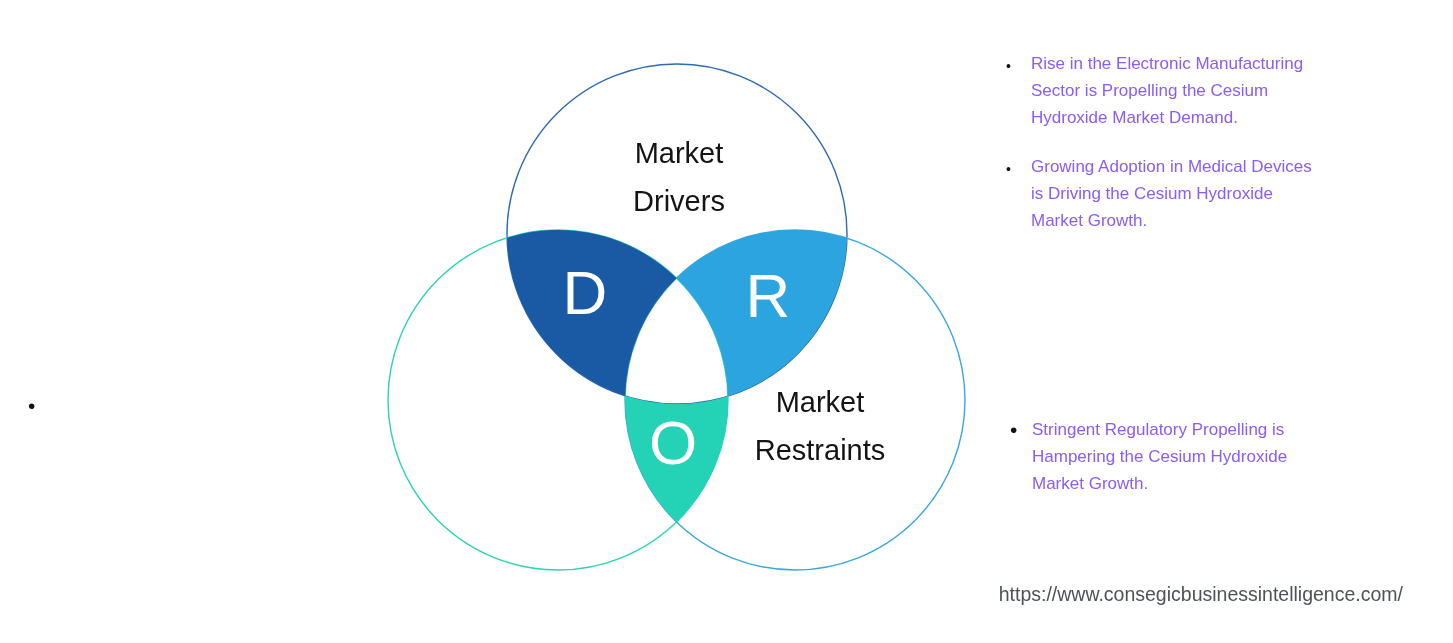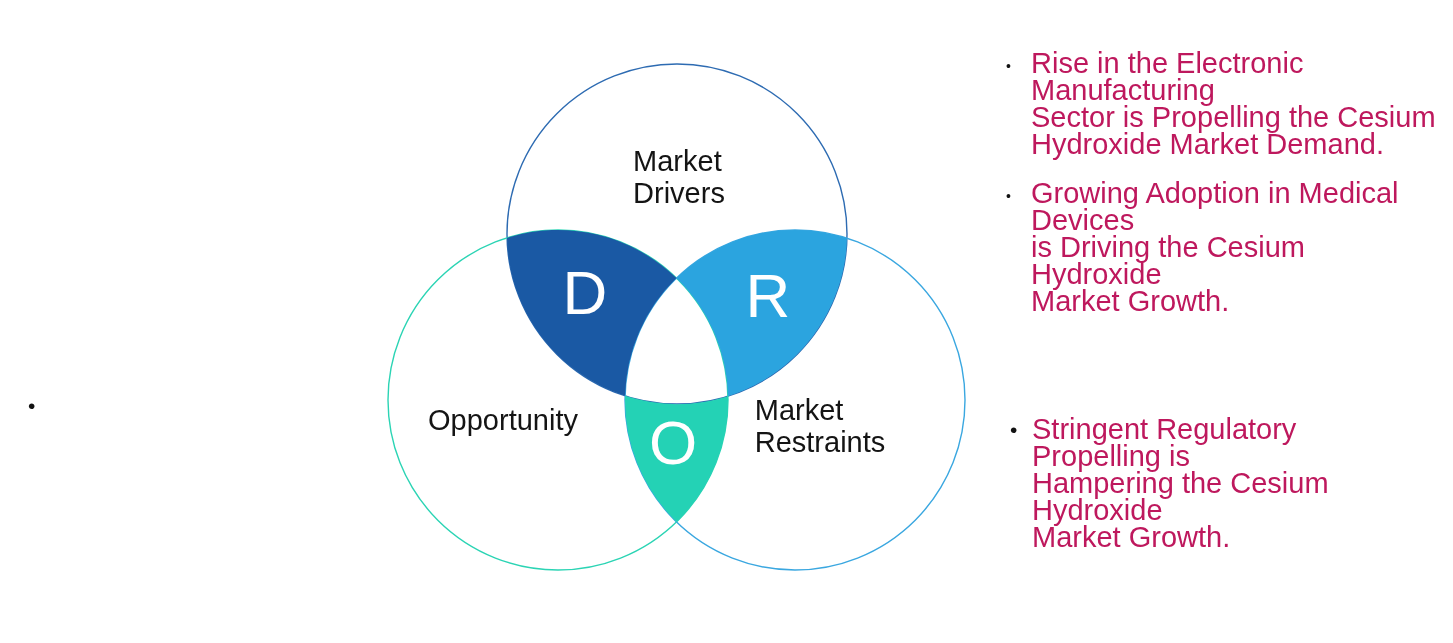--- a/index.html
+++ b/index.html
@@ -20,30 +20,31 @@
     font-size: 62px;
     font-weight: 400;
     line-height: 1;
     letter-spacing: 0;
   }
   .circle-label {
     position: absolute;
     transform: translate(-50%, -50%);
     color: #141414;
     font-size: 29px;
-    line-height: 32px;
+    line-height: 48px;
     font-weight: 400;
+    text-align: center;
     white-space: pre-line;
   }
 
   .note-block { position: absolute; }
   .note-item { display: flex; align-items: flex-start; }
   .note-text {
-    color: #be185d;
-    font-size: 29px;
+    color: #8b5cf6;
+    font-size: 17px;
     line-height: 27px;
     font-weight: 400;
     white-space: pre-line;
   }
   .bullet { flex: 0 0 auto; color: #121212; }
   .bullet-normal { font-size: 21px; line-height: 27px; width: 22px; }
   .bullet-small  { font-size: 14px; line-height: 27px; width: 25px; padding-top: 3px; }
   .note-gap { height: 22px; }
 
   .footer-url {
@@ -71,21 +72,20 @@
     <path d="M 846.95 238.13 A 170 170 0 0 1 727.96 396.18 A 170 170 0 0 0 676.5 278.11 A 170 170 0 0 1 846.95 238.13 Z" fill="#2BA4DF"></path>
     <path d="M 676.5 521.89 A 170 170 0 0 1 625.05 395.87 A 170 170 0 0 0 727.96 396.18 A 170 170 0 0 1 676.5 521.89 Z" fill="#24D2B5"></path>
   </svg>
 
   <span class="lens-letter" style="left:585px; top:293px;">D</span>
   <span class="lens-letter" style="left:768px; top:296px;">R</span>
   <span class="lens-letter" style="left:673px; top:443px;">O</span>
 
   <div class="circle-label" style="left:679px; top:177px;">Market
 Drivers</div>
-  <div class="circle-label" style="left:503px; top:420px;">Opportunity</div>
   <div class="circle-label" style="left:820px; top:426px;">Market
 Restraints</div>
 
   <div class="note-block" style="left:28px; top:392px; width:330px;">
     <div class="note-item">
       <span class="bullet bullet-normal">•</span>
     </div>
   </div>
 
   <div class="note-block" style="left:1006px; top:50px; width:430px;">
@@ -106,14 +106,15 @@
 
   <div class="note-block" style="left:1010px; top:416px; width:420px;">
     <div class="note-item">
       <span class="bullet bullet-normal">•</span>
       <div class="note-text">Stringent Regulatory Propelling is
 Hampering the Cesium Hydroxide
 Market Growth.</div>
     </div>
   </div>
 
+  <div class="footer-url">https://www.consegicbusinessintelligence.com/</div>
 
 </div>
 
 </body></html>

